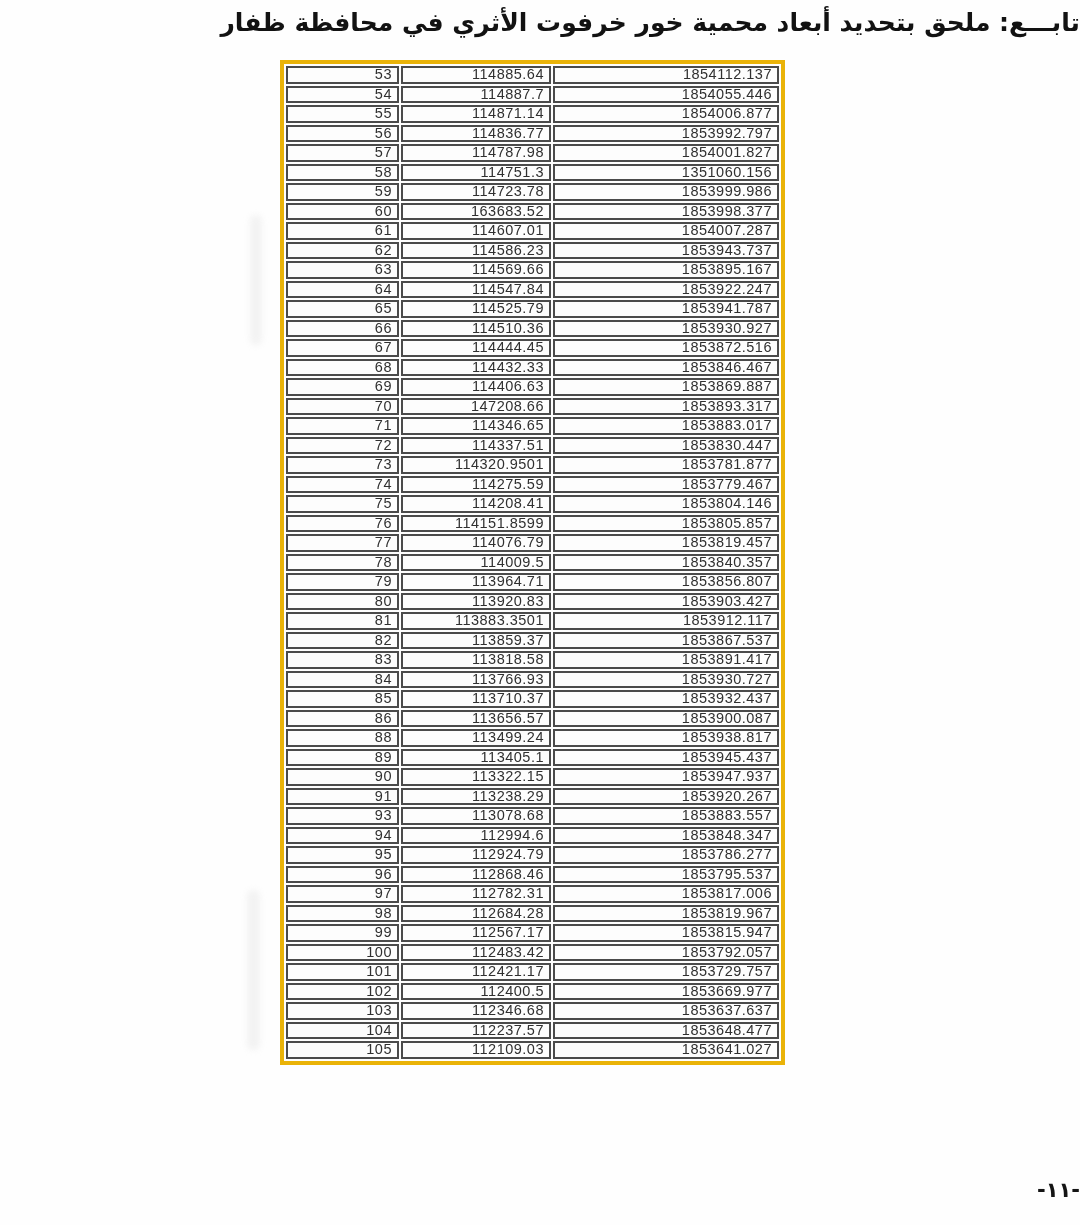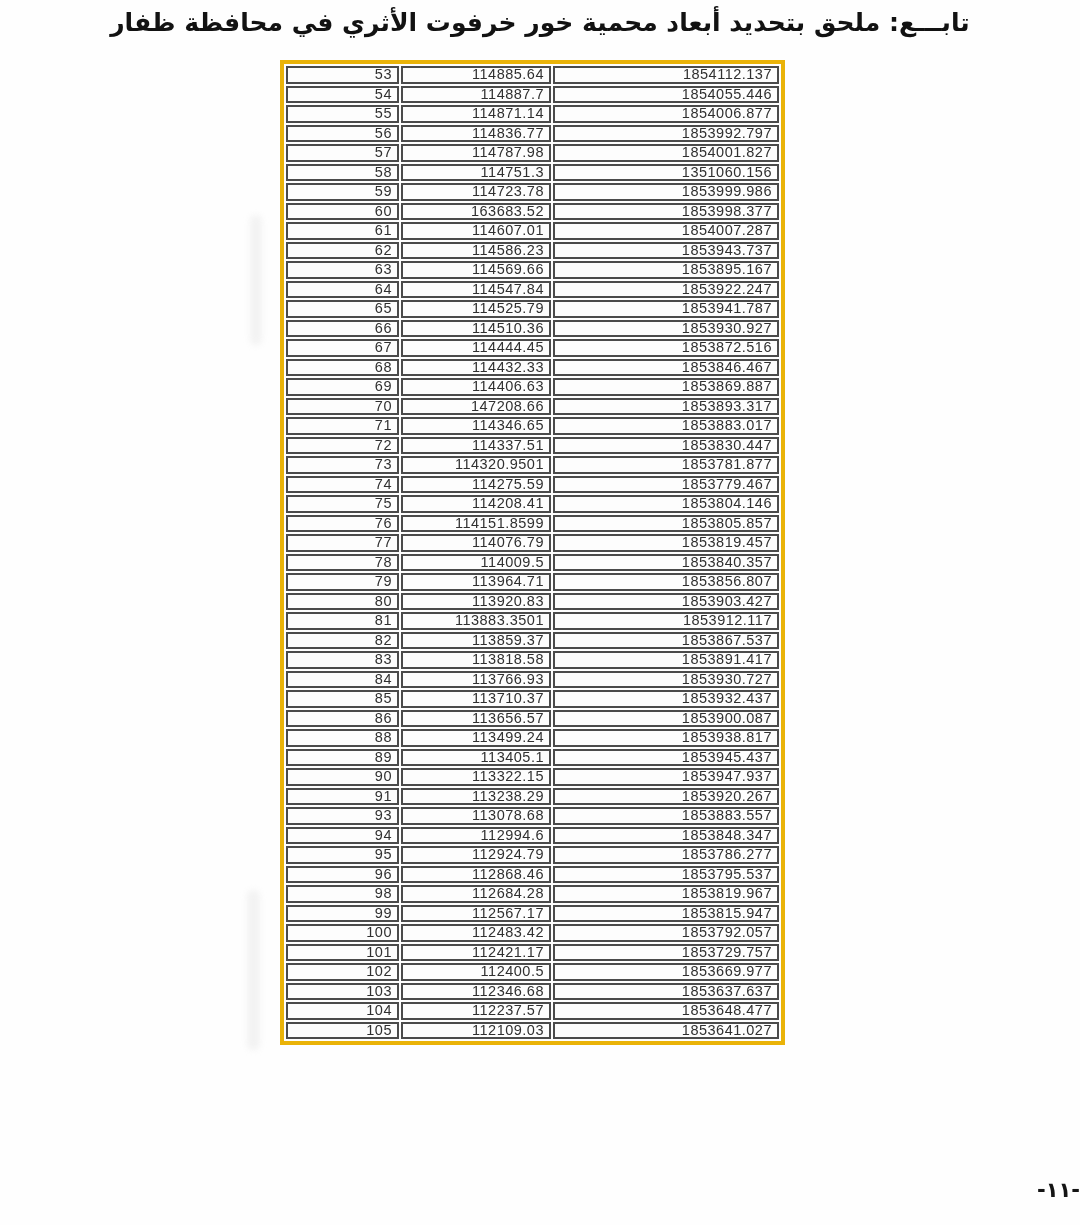--- a/index.html
+++ b/index.html
@@ -11,21 +11,21 @@
   }
   .page {
     position: relative;
     width: 1080px; height: 1225px;
     background: #fefefe;
   }
   .page-title {
     position: absolute;
     top: 8px; left: 0;
     width: 100%;
-    text-align: center;
+    text-align: right;
     direction: rtl;
     font-family: "DejaVu Sans", sans-serif;
     font-weight: bold;
     font-size: 25px;
     color: #121212;
   }
   table.coords {
     position: absolute;
     left: 280px; top: 60px;
     border-collapse: separate;
@@ -291,20 +291,25 @@
       <td>95</td>
       <td>112924.79</td>
       <td>1853786.277</td>
     </tr>
         <tr>
       <td>96</td>
       <td>112868.46</td>
       <td>1853795.537</td>
     </tr>
         <tr>
+      <td>97</td>
+      <td>112782.31</td>
+      <td>1853817.006</td>
+    </tr>
+        <tr>
       <td>98</td>
       <td>112684.28</td>
       <td>1853819.967</td>
     </tr>
         <tr>
       <td>99</td>
       <td>112567.17</td>
       <td>1853815.947</td>
     </tr>
         <tr>

